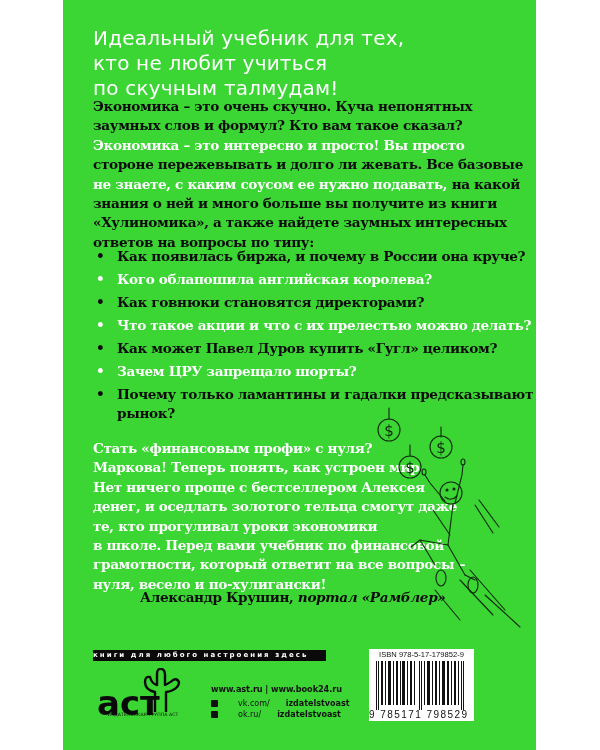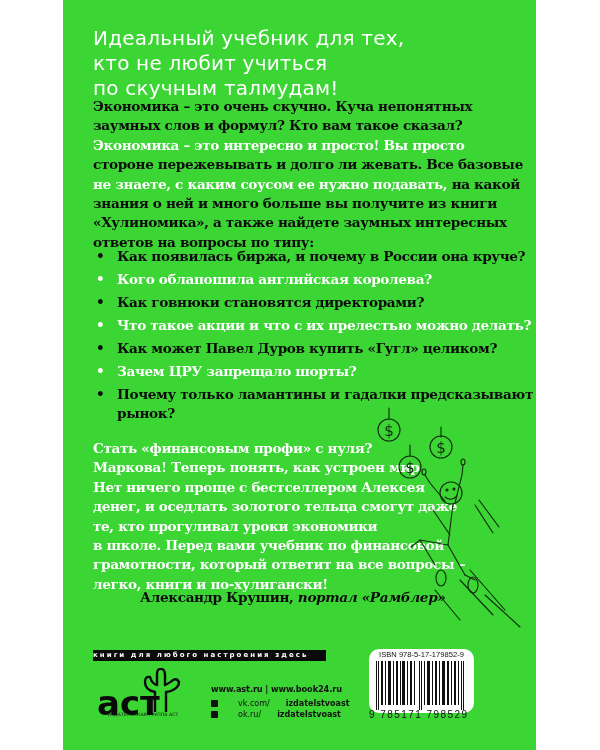--- a/index.html
+++ b/index.html
@@ -48,21 +48,21 @@
   .logo-caption {
     left: 20px; top: 712px; width: 120px; text-align: center;
     font-family: "DejaVu Sans", sans-serif; font-size: 4.6px; color: #111; white-space: nowrap; letter-spacing: 0.1px;
   }
   .links { left: 148px; top: 684px; width: 200px; font-family: "DejaVu Sans", sans-serif; color: #111; }
   .links .sites { font-size: 8.2px; font-weight: bold; white-space: nowrap; letter-spacing: -0.1px; }
   .links .social { font-size: 8px; white-space: nowrap; margin-top: 4px; display: flex; align-items: center; height: 10px; gap: 16px; }
   .links .social b { font-weight: bold; }
   .links .ico { display: inline-block; width: 7px; height: 7px; background: #111; margin-right: 4px; border-radius: 1px; position: relative; }
   .barcode-box {
-    left: 306px; top: 649px; width: 105px; height: 64px; background: #ffffff; border-radius: 10px;
+    left: 306px; top: 649px; width: 105px; height: 72px; background: #ffffff;
   }
   .isbn-text { position: absolute; left: 0; top: 1px; width: 105px; text-align: center; font-family: "Liberation Sans", sans-serif; font-size: 7.6px; color: #111; white-space: nowrap; }
   .bars { position: absolute; left: 5px; top: 12px; width: 96px; height: 49px; }
   .ean-digits { position: absolute; left: 0; top: 60px; width: 105px; font-family: "Liberation Sans", sans-serif; font-size: 10px; color: #111; white-space: nowrap; letter-spacing: 1.45px; }
 </style>
 </head>
 <body>
 
 <div class="cover">
 
@@ -116,21 +116,21 @@
   </ul>
 
   <div class="abs body-text outro white">
     <span class="line">Стать «финансовым профи» с нуля?</span>
     <span class="line">Маркова! Теперь понять, как устроен мир</span>
     <span class="line">Нет ничего проще с бестселлером Алексея</span>
     <span class="line">денег, и оседлать золотого тельца смогут даже</span>
     <span class="line">те, кто прогуливал уроки экономики</span>
     <span class="line">в школе. Перед вами учебник по финансовой</span>
     <span class="line">грамотности, который ответит на все вопросы –</span>
-    <span class="line">легко, книги и по-хулигански!</span>
+    <span class="line">нуля, весело и по-хулигански!</span>
   </div>
 
   <div class="abs attribution"><span>Александр Крушин, </span><span class="italic">портал «Рамблер»</span></div>
 
   <svg class="abs illustration" viewBox="0 0 160 225" fill="none" stroke="#0f2a0c" stroke-width="1.1" stroke-linecap="round">
     <g>
       <line x1="14" y1="3" x2="14" y2="14"></line>
       <circle cx="14" cy="25" r="11"></circle>
       <text x="14" y="31" font-size="15" text-anchor="middle" fill="#0f2a0c" stroke="none" font-family="DejaVu Sans, sans-serif">$</text>
     </g>

